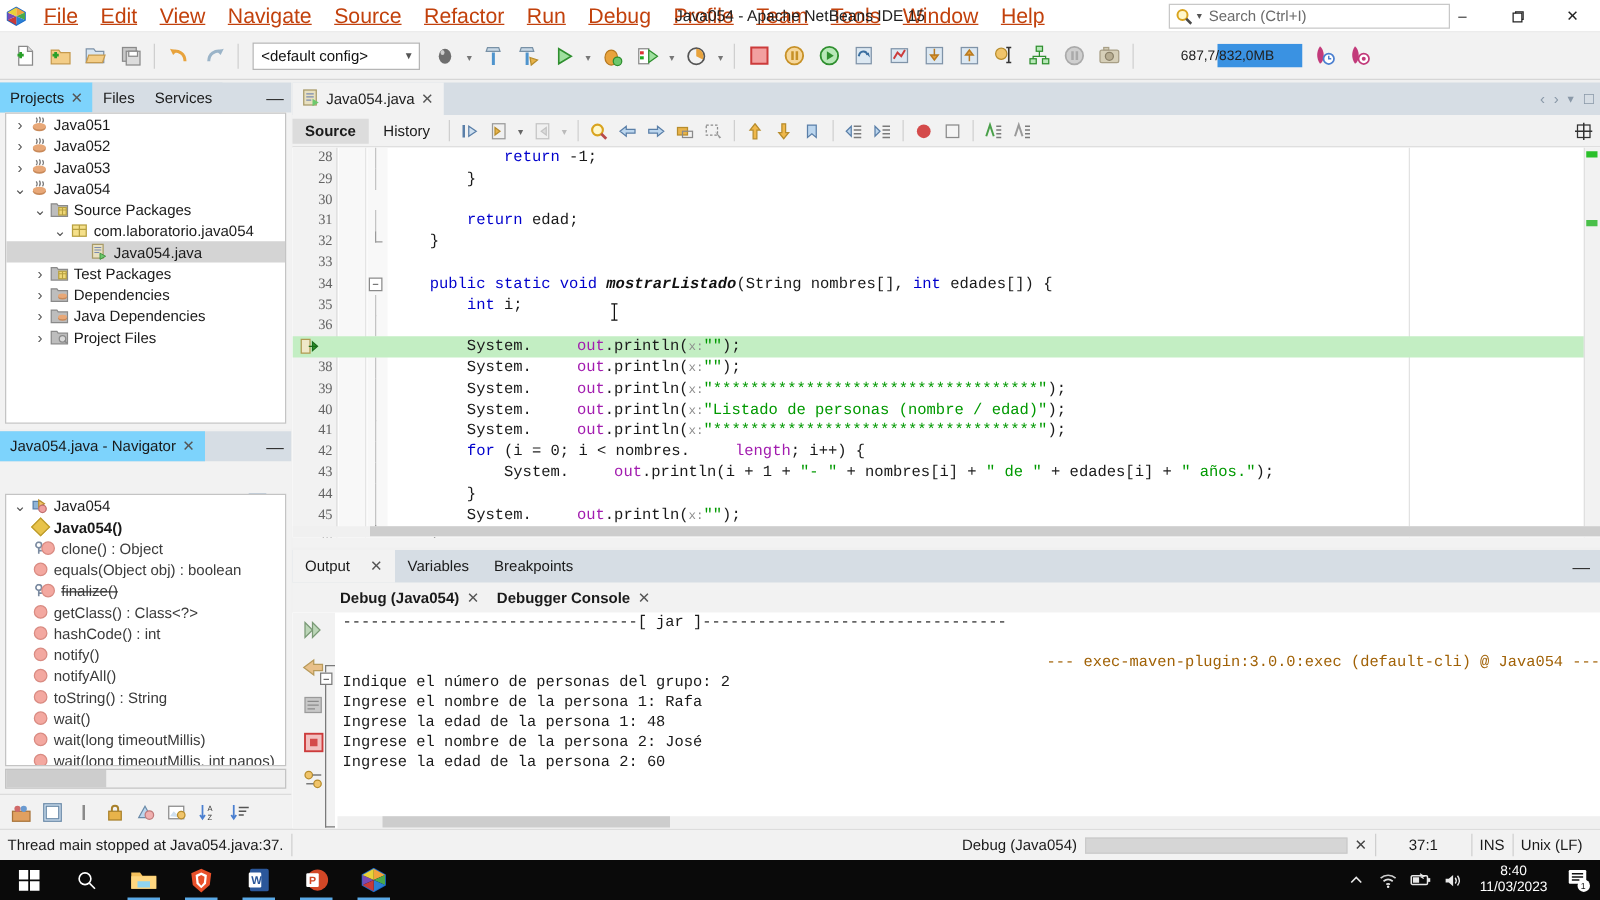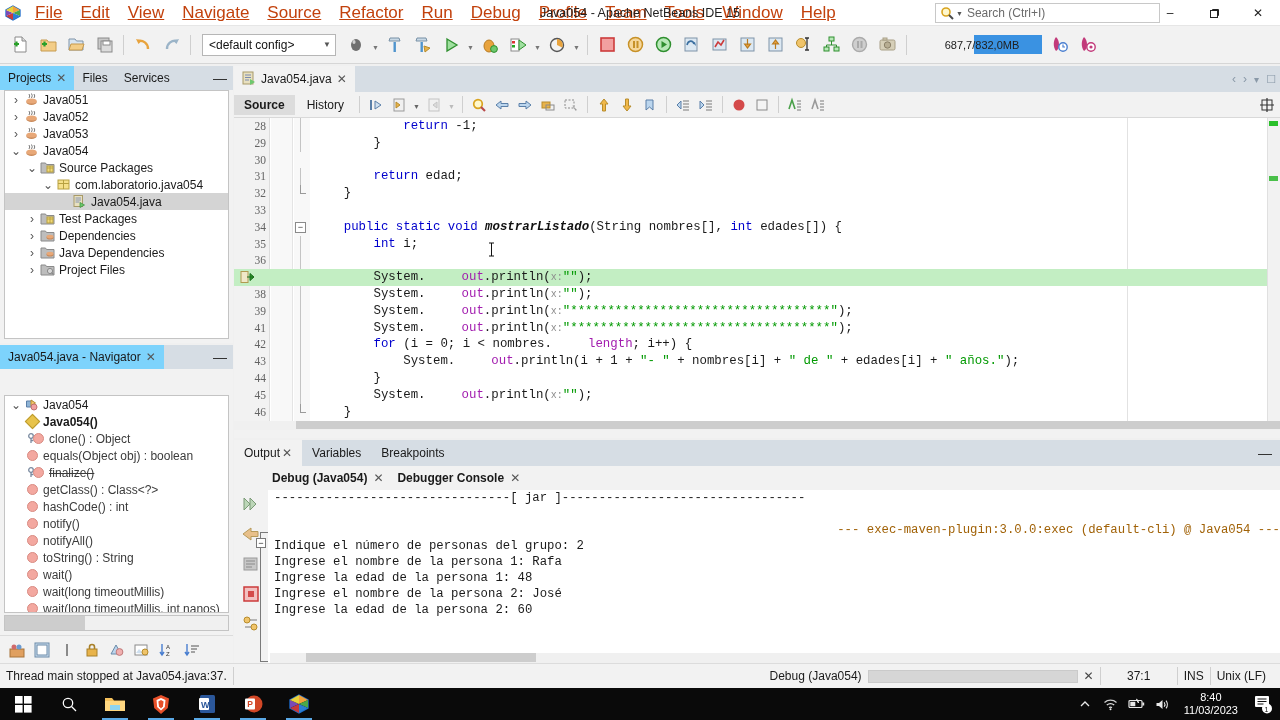--- a/index.html
+++ b/index.html
@@ -131,21 +131,21 @@
   .hint { color:#8d8d8d; font-size:10px; }
   .marginline { position:absolute; left:893px; top:0; bottom:0; width:1px; background:#e2e2e2; }
   .hbar { position:absolute; left:0; right:0; bottom:0; height:9px; background:#f0f0f0; }
   .hbar .thumb { position:absolute; left:62px; width:1070px; height:8px; background:#cdcdcd; }
   .err-strip { position:absolute; right:0; top:0; width:13px; bottom:0; background:#f2f2f2; border-left:1px solid #e0e0e0;}
   .err-mark { position:absolute; right:2px; width:9px; height:5px; background:#2ac02a; }
 
   
   .output-zone { position:absolute; left:234px; top:440px; width:1046px; height:223px; background:#f2f2f2; }
   .out-tabs { height:26px; background:#d6dde4; display:flex; align-items:stretch; position:relative; }
-  .out-tab { display:flex; align-items:center; gap:2px; padding:0 10px; font-size:12px; }
+  .out-tab { display:flex; align-items:center; gap:16px; padding:0 10px; font-size:12px; }
   .out-tab.active { background:#f2f2f2; }
   .out-min { position:absolute; right:8px; top:0; height:26px; display:flex; align-items:center; font-size:14px; color:#333;}
   .sub-tabs { height:24px; background:#f2f2f2; display:flex; align-items:center; padding-left:38px; gap:14px; }
   .sub-tab { display:flex; align-items:center; gap:6px; font-size:12px; font-weight:bold; }
   .out-body { position:absolute; left:0; top:50px; right:0; bottom:0; background:#fff; overflow:hidden; }
   .out-sidebar { position:absolute; left:0; top:0; width:34px; bottom:0; background:#f2f2f2; display:flex; flex-direction:column; align-items:center; gap:6px; padding-top:0px; }
   .os-btn { width:24px; height:24px; display:flex; align-items:center; justify-content:center; }
   .out-text { position:absolute; left:40px; top:0; right:0; bottom:0; font-family:"Liberation Mono", monospace; font-size:12.3px; line-height:16px; color:#1a1a1a; }
   .oline { white-space:pre; height:16px; }
   .omuted { color:#a16207;text-align:right; }
@@ -865,20 +865,21 @@
           <div class="crow"><span class="lnum">33</span><span class="ctext"><span></span></span></div>
           <div class="crow"><span class="lnum">34</span><span style="position: absolute; left: 61px; top: 3px; width: 11px; height: 11px; border: 1px solid rgb(138, 138, 138); background: rgb(255, 255, 255); font-size: 9px; line-height: 9px; text-align: center; font-family: &quot;Liberation Sans&quot;, sans-serif; color: rgb(51, 51, 51);">−</span><span class="ctext"><span>    </span><span class="kw">public static void</span><span> </span><span class="ital">mostrarListado</span><span>(String nombres[], </span><span class="kw">int</span><span> edades[]) {</span></span></div>
           <div class="crow"><span class="lnum">35</span><span style="position: absolute; left: 66px; top: 0px; width: 1px; height: 17px; background: rgb(196, 196, 196);"></span><span class="ctext"><span>        </span><span class="kw">int</span><span> i;</span></span></div>
           <div class="crow"><span class="lnum">36</span><span style="position: absolute; left: 66px; top: 0px; width: 1px; height: 17px; background: rgb(196, 196, 196);"></span><span class="ctext"><span></span></span></div>
           <div class="crow hl"><span class="lnum">37</span><span style="position: absolute; left: 6px; top: 1px;"><svg width="17" height="14" viewBox="0 0 17 14">
                 <rect x="1" y="1.5" width="7" height="11" fill="#f0e8c8" stroke="#b09a50"></rect>
                 <path d="M7 7 h6 M10 3.5 L14 7 L10 10.5 Z" fill="#2a9a2a" stroke="#1a6a1a" stroke-width="1"></path>
               </svg></span><span class="ctext"><span>        System.</span><span class="fld">out</span><span>.println(</span><span class="hint">x:</span><span class="str">""</span><span>);</span></span></div>
           <div class="crow"><span class="lnum">38</span><span style="position: absolute; left: 66px; top: 0px; width: 1px; height: 17px; background: rgb(196, 196, 196);"></span><span class="ctext"><span>        System.</span><span class="fld">out</span><span>.println(</span><span class="hint">x:</span><span class="str">""</span><span>);</span></span></div>
           <div class="crow"><span class="lnum">39</span><span style="position: absolute; left: 66px; top: 0px; width: 1px; height: 17px; background: rgb(196, 196, 196);"></span><span class="ctext"><span>        System.</span><span class="fld">out</span><span>.println(</span><span class="hint">x:</span><span class="str">"***********************************"</span><span>);</span></span></div>
+          <div class="crow"><span class="lnum">40</span><span style="position: absolute; left: 66px; top: 0px; width: 1px; height: 17px; background: rgb(196, 196, 196);"></span><span class="ctext"><span>        System.</span><span class="fld">out</span><span>.println(</span><span class="hint">x:</span><span class="str">"Listado de personas (nombre / edad)"</span><span>);</span></span></div>
           <div class="crow"><span class="lnum">41</span><span style="position: absolute; left: 66px; top: 0px; width: 1px; height: 17px; background: rgb(196, 196, 196);"></span><span class="ctext"><span>        System.</span><span class="fld">out</span><span>.println(</span><span class="hint">x:</span><span class="str">"***********************************"</span><span>);</span></span></div>
           <div class="crow"><span class="lnum">42</span><span style="position: absolute; left: 66px; top: 0px; width: 1px; height: 17px; background: rgb(196, 196, 196);"></span><span class="ctext"><span>        </span><span class="kw">for</span><span> (i = 0; i &lt; nombres.</span><span class="fld">length</span><span>; i++) {</span></span></div>
           <div class="crow"><span class="lnum">43</span><span style="position: absolute; left: 66px; top: 0px; width: 1px; height: 17px; background: rgb(196, 196, 196);"></span><span class="ctext"><span>            System.</span><span class="fld">out</span><span>.println(i + 1 + </span><span class="str">"- "</span><span> + nombres[i] + </span><span class="str">" de "</span><span> + edades[i] + </span><span class="str">" años."</span><span>);</span></span></div>
           <div class="crow"><span class="lnum">44</span><span style="position: absolute; left: 66px; top: 0px; width: 1px; height: 17px; background: rgb(196, 196, 196);"></span><span class="ctext"><span>        }</span></span></div>
           <div class="crow"><span class="lnum">45</span><span style="position: absolute; left: 66px; top: 0px; width: 1px; height: 17px; background: rgb(196, 196, 196);"></span><span class="ctext"><span>        System.</span><span class="fld">out</span><span>.println(</span><span class="hint">x:</span><span class="str">""</span><span>);</span></span></div>
           <div class="crow"><span class="lnum">46</span><span style="position: absolute; left: 66px; top: 0px; width: 6px; height: 9px; border-left: 1px solid rgb(154, 154, 154); border-bottom: 1px solid rgb(154, 154, 154);"></span><span class="ctext"><span>    }</span></span></div>
           <div style="position: absolute; left: 254px; top: 124px; width: 7px; height: 15px; pointer-events: none;"><svg width="7" height="15" viewBox="0 0 7 15">
               <path d="M1 1 h5 M3.5 1 v13 M1 14 h5" stroke="#111" stroke-width="1" fill="none"></path>
             </svg></div>
         </div>

